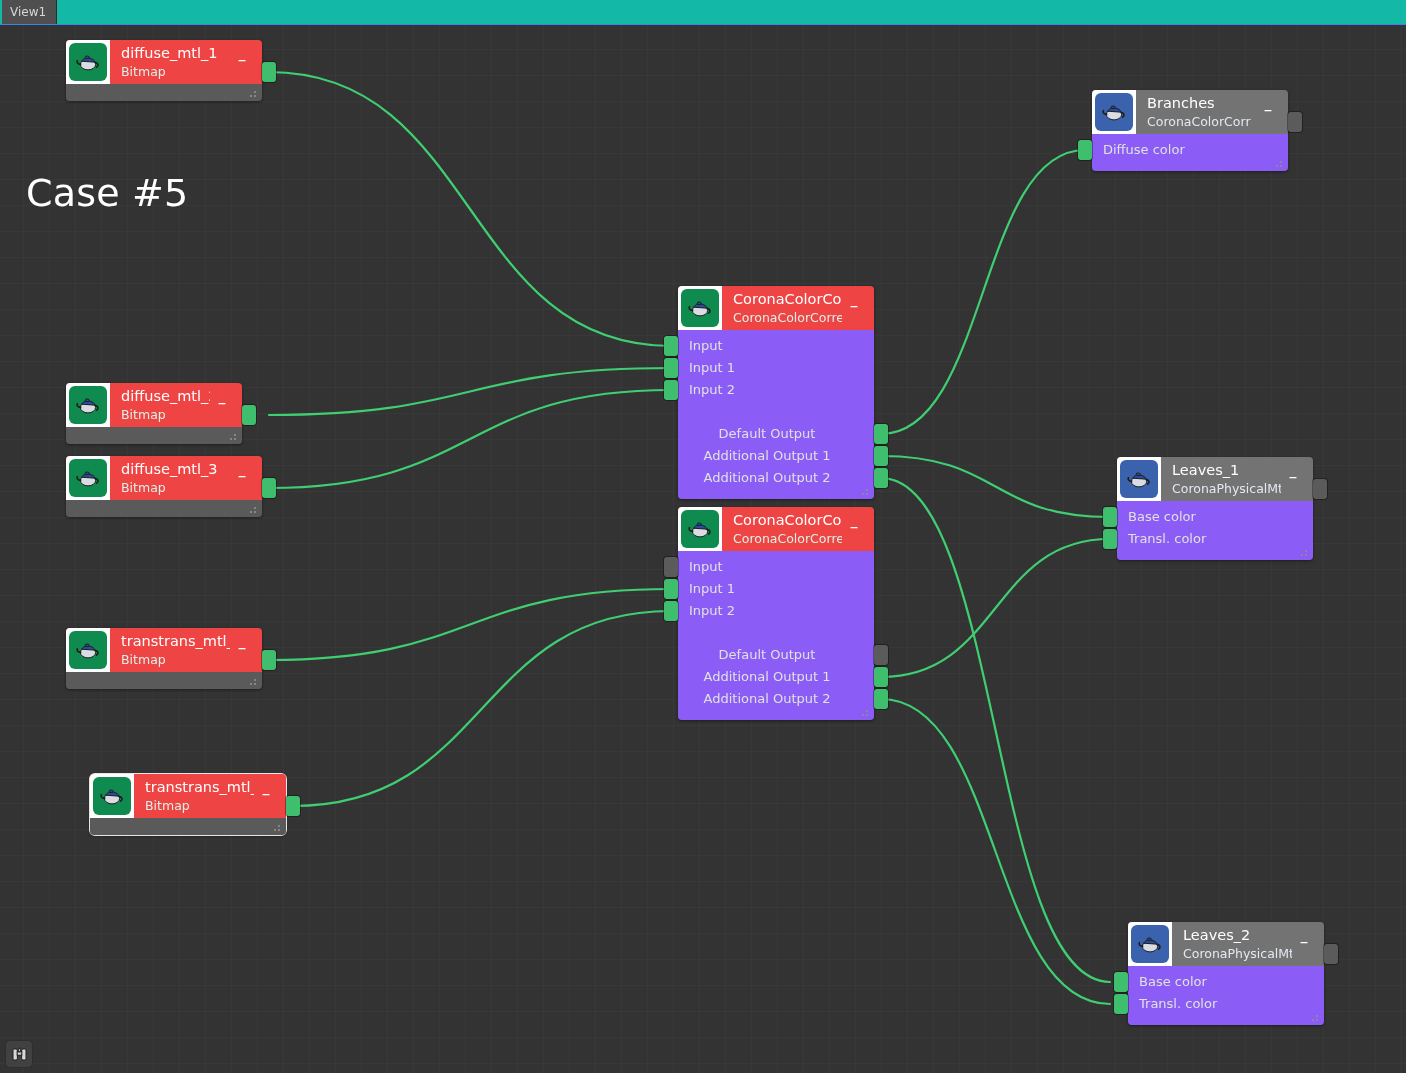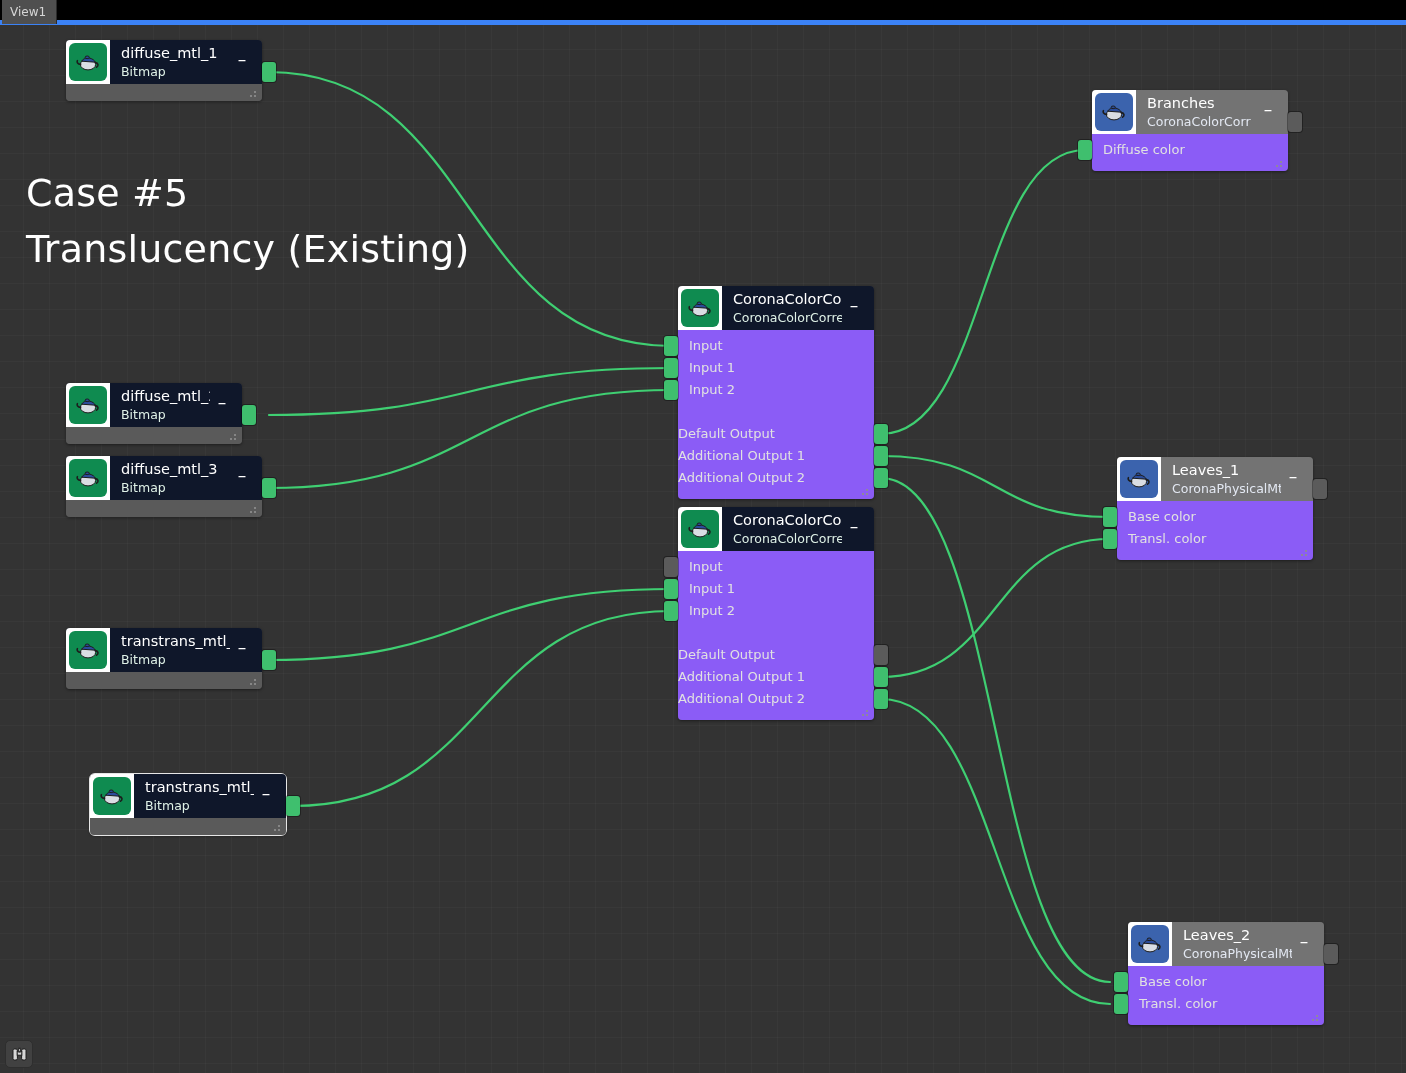--- a/index.html
+++ b/index.html
@@ -14,22 +14,22 @@
     height: 1073px;
     overflow: hidden;
     background: #333333;
   }
 
   
   #tabbar {
     position: absolute;
     left: 0; top: 0;
     width: 1406px; height: 25px;
-    background: #000000;
-    border-bottom: 5px solid #3b82f6;
+    background: #14b8a6;
+    border-bottom: 1px solid #3b82f6;
     box-sizing: border-box;
   }
   .tab {
     position: absolute;
     left: 2px; top: 0px;
     height: 24px;
     padding: 0 10px 0 8px;
     background: #4a4a4a;
     color: #d6d6d6;
     font-size: 12px;
@@ -84,21 +84,21 @@
 
   .node-header {
     position: relative;
     display: flex;
     align-items: stretch;
     height: 44px;
     border-radius: 4px 4px 0 0;
     overflow: hidden;
   }
   .node.map .node-header { background: #0e8a4f; }
-  .node.map .node-header { background: #0f172a; }
+  .node.map .node-header { background: #ef4444; }
   .node.mtl .node-header { background: #737373; }
 
   .icon-cell {
     width: 44px; height: 44px;
     background: #ffffff;
     display: flex; align-items: center; justify-content: center;
     flex: 0 0 44px;
   }
   .icon-inner {
     width: 38px; height: 38px;
@@ -148,21 +148,21 @@
   }
   .row {
     position: relative;
     height: 22px;
     line-height: 22px;
     color: #e1e1e1;
     font-size: 13px;
     padding-left: 11px;
     white-space: nowrap;
   }
-  .row.out { text-align: left; padding-left: 0; padding-right: 18px; }
+  .row.out { text-align: center; padding-left: 0; padding-right: 18px; }
 
   
   .footer-bar {
     height: 17px;
     background: #5a5a5a;
     border-radius: 0 0 4px 4px;
     position: relative;
   }
   .grip {
     position: absolute;
@@ -224,21 +224,20 @@
         <path d="M 293 781 C 489.56 781, 474.44 586, 671 586" fill="none" stroke="#3fcf72" stroke-width="2.2" stroke-linecap="round"></path>
         <path d="M 881 409 C 987.08 409, 978.92 125, 1085 125" fill="none" stroke="#3fcf72" stroke-width="2.2" stroke-linecap="round"></path>
         <path d="M 881 431 C 1000.08 431, 990.92 492, 1110 492" fill="none" stroke="#3fcf72" stroke-width="2.2" stroke-linecap="round"></path>
         <path d="M 881 453 C 1000.08 453, 990.92 957, 1110 957" fill="none" stroke="#3fcf72" stroke-width="2.2" stroke-linecap="round"></path>
         <path d="M 881 652 C 1000.08 652, 990.92 514, 1110 514" fill="none" stroke="#3fcf72" stroke-width="2.2" stroke-linecap="round"></path>
         <path d="M 881 674 C 1000.08 674, 990.92 979, 1110 979" fill="none" stroke="#3fcf72" stroke-width="2.2" stroke-linecap="round"></path>
       </svg>
 
     <div id="title-block">
       <div>Case #5</div>
-      <div>Translucency (Existing)</div>
     </div>
 
     <div id="nodes-layer">
         <div class="node map" style="left: 66px; top: 15px; width: 196px;">
           <div class="node-header">
             <div class="icon-cell">
               <div class="icon-inner">
                 <svg width="26" height="20" viewBox="0 0 26 20">
                   <ellipse cx="13" cy="12.5" rx="7.6" ry="5.4" fill="#d9dde3" stroke="#1d1d1d" stroke-width="1"></ellipse>
                   <path d="M5.6 12.4 C2.6 12.2 1.6 10.2 2.4 8.6" fill="none" stroke="#1d1d1d" stroke-width="1.6" stroke-linecap="round"></path>

